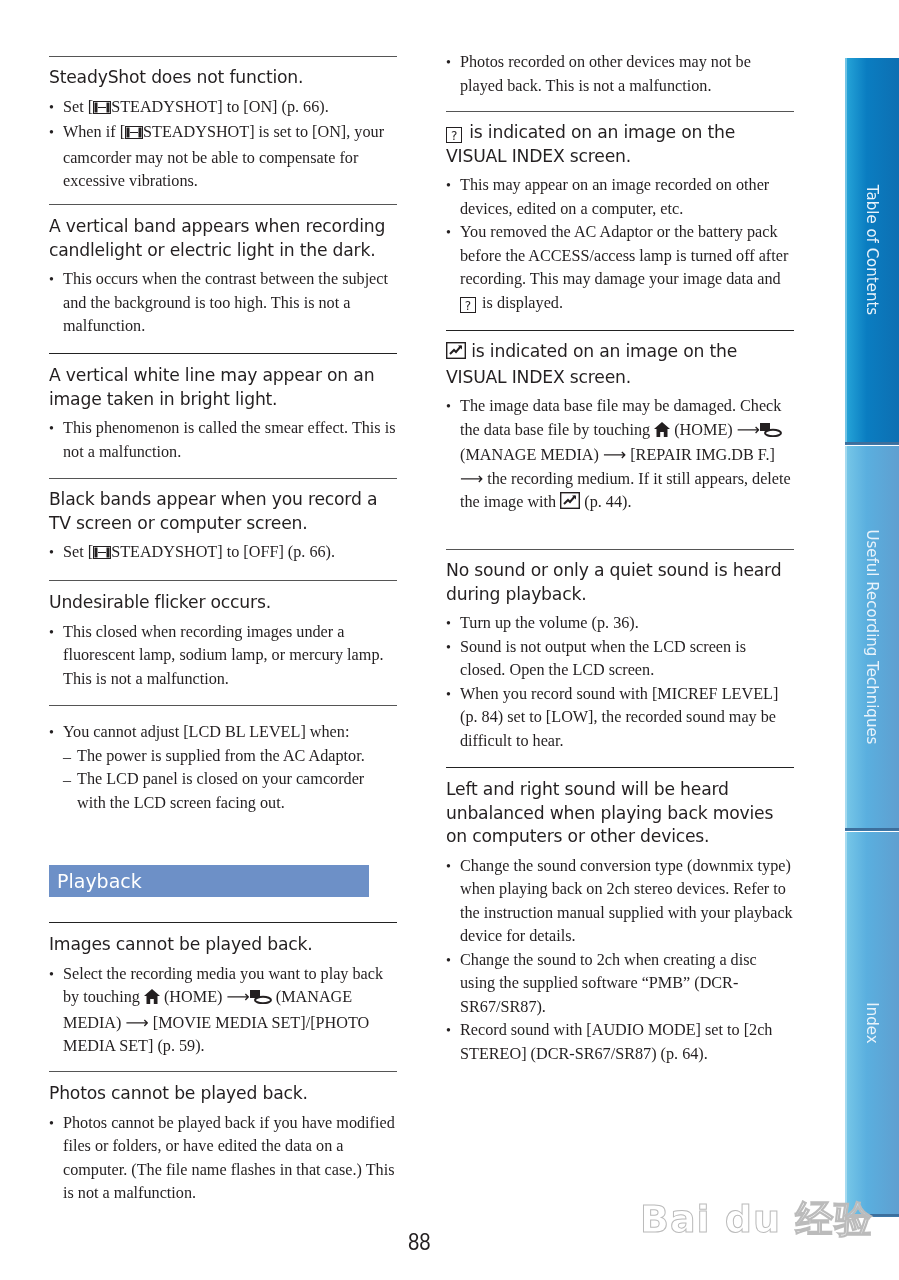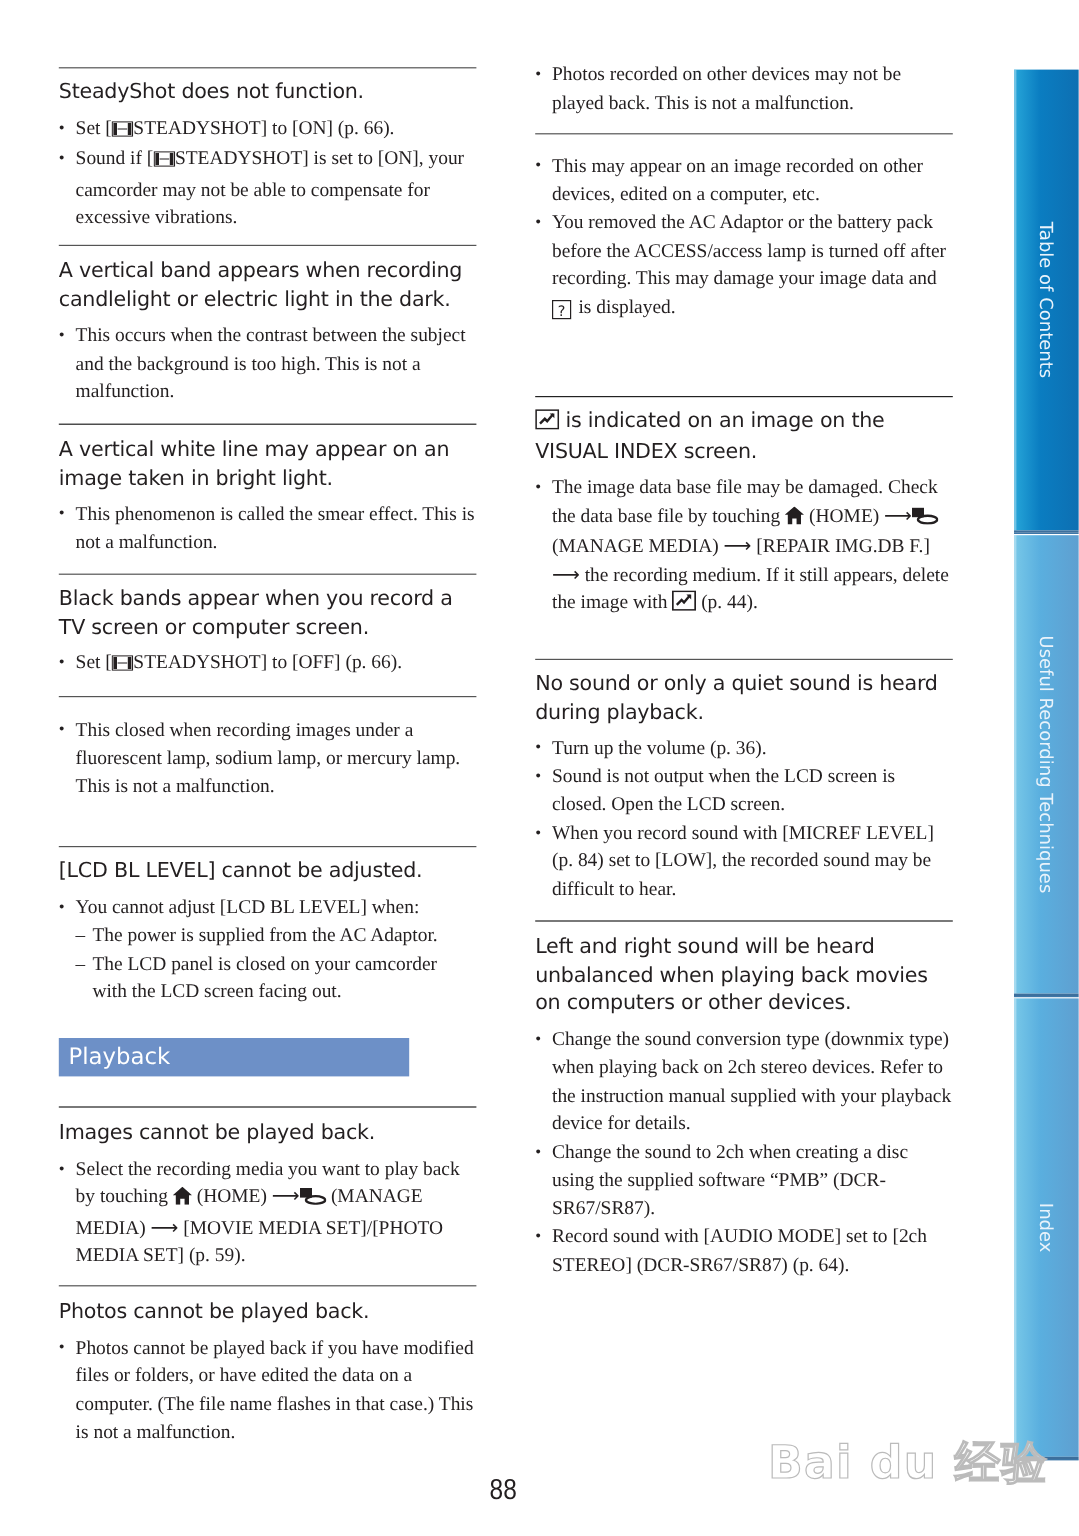--- a/index.html
+++ b/index.html
@@ -22,21 +22,21 @@
   li {
     position: relative; padding-left: 14px;
     font-size: 16.2px; line-height: 23.5px;
   }
   li::before {
     content: "•"; position: absolute; left: 0; top: 0; font-size: 14px;
   }
   li.dash { padding-left: 28px; }
   li.dash::before { content: "–"; left: 14px; font-size: 16px; }
   .banner {
-    position: absolute; left: 0; width: 292px; height: 32px;
+    position: absolute; left: 0; width: 320px; height: 32px;
     background: #6d90c7; color: #fff;
     font-family: "DejaVu Sans", sans-serif; font-size: 19px; line-height: 32px;
     padding-left: 8px; box-sizing: border-box;
   }
   .ico { display: inline-block; vertical-align: -2px; }
   .ico-box {
     display: inline-block; width: 16px; height: 16px; border: 1.3px solid #231f20;
     font-family: "DejaVu Sans", sans-serif; font-size: 12px; line-height: 16px;
     text-align: center; vertical-align: -2px; box-sizing: border-box; margin-right: 2px;
   }
@@ -73,21 +73,21 @@
   <div class="rule" style="top:56px"></div>
   <div class="sec" style="top:66px">
     <h3>SteadyShot does not function.</h3>
     <ul>
       <li><span>Set [</span><span class="ico"><svg width="18" height="13" viewBox="0 0 18 13">
               <rect x="0.5" y="0.5" width="17" height="12" fill="none" stroke="#231f20"></rect>
               <rect x="1.5" y="1.5" width="3" height="10" fill="#231f20"></rect>
               <rect x="13.5" y="1.5" width="3" height="10" fill="#231f20"></rect>
               <line x1="5" y1="6.5" x2="13" y2="6.5" stroke="#231f20"></line>
             </svg></span><span>STEADYSHOT] to [ON] (p. 66).</span></li>
-      <li><span>Sound if [</span><span class="ico"><svg width="18" height="13" viewBox="0 0 18 13">
+      <li><span>When if [</span><span class="ico"><svg width="18" height="13" viewBox="0 0 18 13">
               <rect x="0.5" y="0.5" width="17" height="12" fill="none" stroke="#231f20"></rect>
               <rect x="1.5" y="1.5" width="3" height="10" fill="#231f20"></rect>
               <rect x="13.5" y="1.5" width="3" height="10" fill="#231f20"></rect>
               <line x1="5" y1="6.5" x2="13" y2="6.5" stroke="#231f20"></line>
             </svg></span><span>STEADYSHOT] is set to [ON], your camcorder may not be able to compensate for excessive vibrations.</span></li>
     </ul>
   </div>
 
   <div class="rule" style="top:204px"></div>
   <div class="sec" style="top:215px">
@@ -113,28 +113,28 @@
               <rect x="0.5" y="0.5" width="17" height="12" fill="none" stroke="#231f20"></rect>
               <rect x="1.5" y="1.5" width="3" height="10" fill="#231f20"></rect>
               <rect x="13.5" y="1.5" width="3" height="10" fill="#231f20"></rect>
               <line x1="5" y1="6.5" x2="13" y2="6.5" stroke="#231f20"></line>
             </svg></span><span>STEADYSHOT] to [OFF] (p. 66).</span></li>
     </ul>
   </div>
 
   <div class="rule" style="top:580px"></div>
   <div class="sec" style="top:591px">
+    <h3>Undesirable flicker occurs.</h3>
     <ul>
         <li>This closed when recording images under a fluorescent lamp, sodium lamp, or mercury lamp. This is not a malfunction.</li>
       </ul>
   </div>
 
   <div class="rule" style="top:705px"></div>
   <div class="sec" style="top:715px">
-    <h3>[LCD BL LEVEL] cannot be adjusted.</h3>
     <ul>
       <li>You cannot adjust [LCD BL LEVEL] when:</li>
       <li class="dash">The power is supplied from the AC Adaptor.</li>
       <li class="dash" style="padding-left:28px">The LCD panel is closed on your camcorder with the LCD screen facing out.</li>
     </ul>
   </div>
 
   <div class="banner" style="top:865px">Playback</div>
 
   <div class="rule dark" style="top:922px"></div>
@@ -162,20 +162,21 @@
 <div class="col col-right">
 
   <div class="sec" style="top:51px">
     <ul style="margin-top:0">
         <li>Photos recorded on other devices may not be played back. This is not a malfunction.</li>
       </ul>
   </div>
 
   <div class="rule" style="top:111px"></div>
   <div class="sec" style="top:121px">
+    <h3><span class="ico-box">?</span><span> is indicated on an image on the VISUAL INDEX screen.</span></h3>
     <ul>
       <li>This may appear on an image recorded on other devices, edited on a computer, etc.</li>
       <li><span>You removed the AC Adaptor or the battery pack before the ACCESS/access lamp is turned off after recording. This may damage your image data and </span><span class="ico-box">?</span><span> is displayed.</span></li>
     </ul>
   </div>
 
   <div class="rule dark" style="top:330px"></div>
   <div class="sec" style="top:340px">
     <h3><span class="ico"><svg width="20" height="17" viewBox="0 0 20 17">
             <rect x="0.7" y="0.7" width="18.6" height="15.6" fill="none" stroke="#231f20" stroke-width="1.4"></rect>

